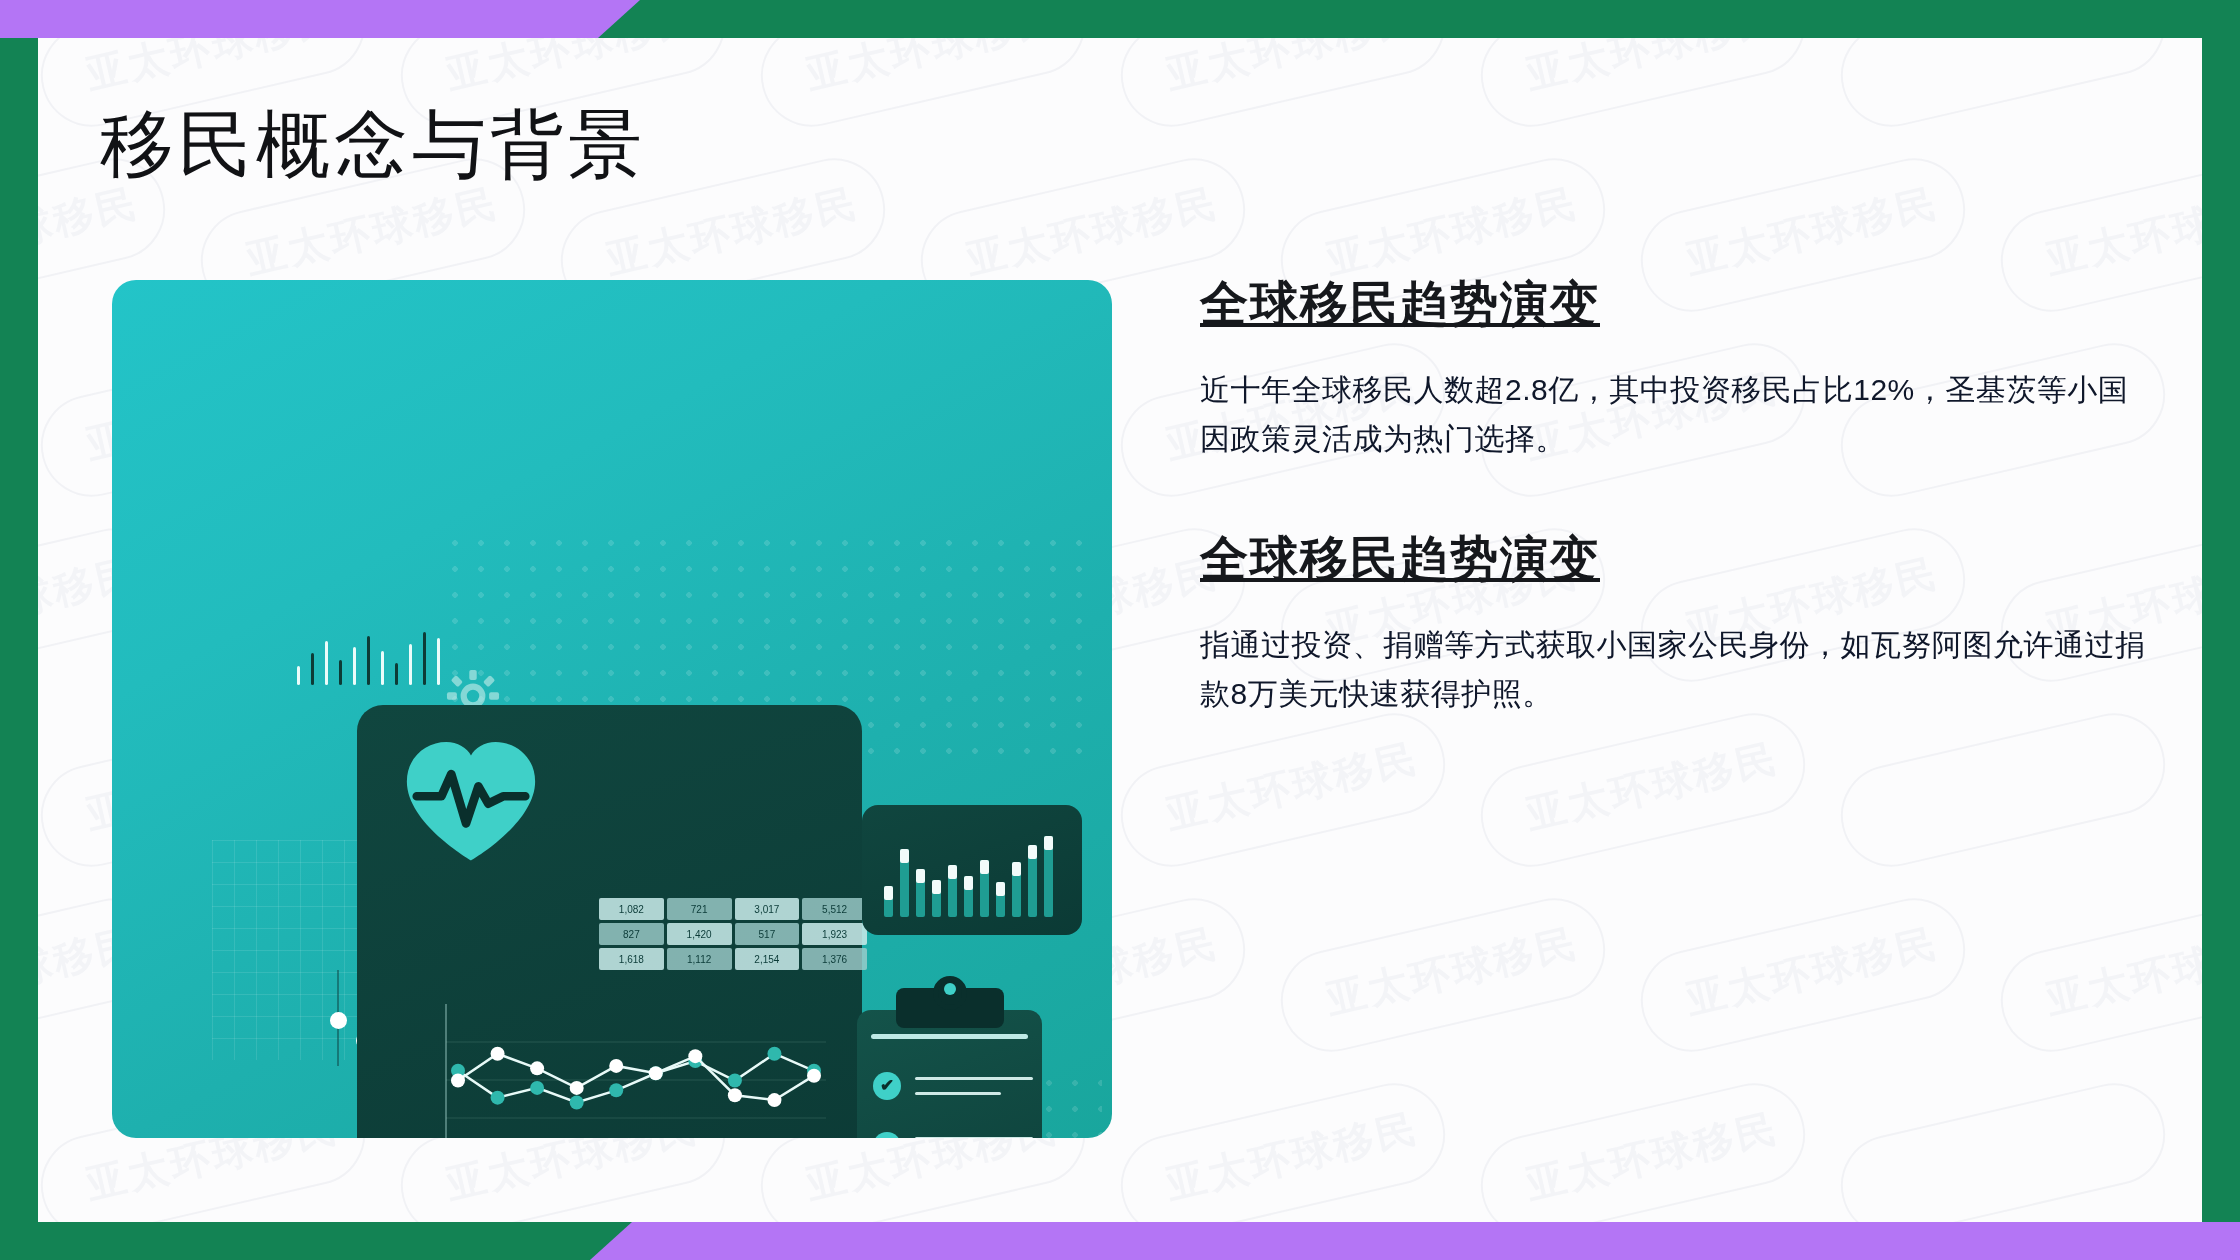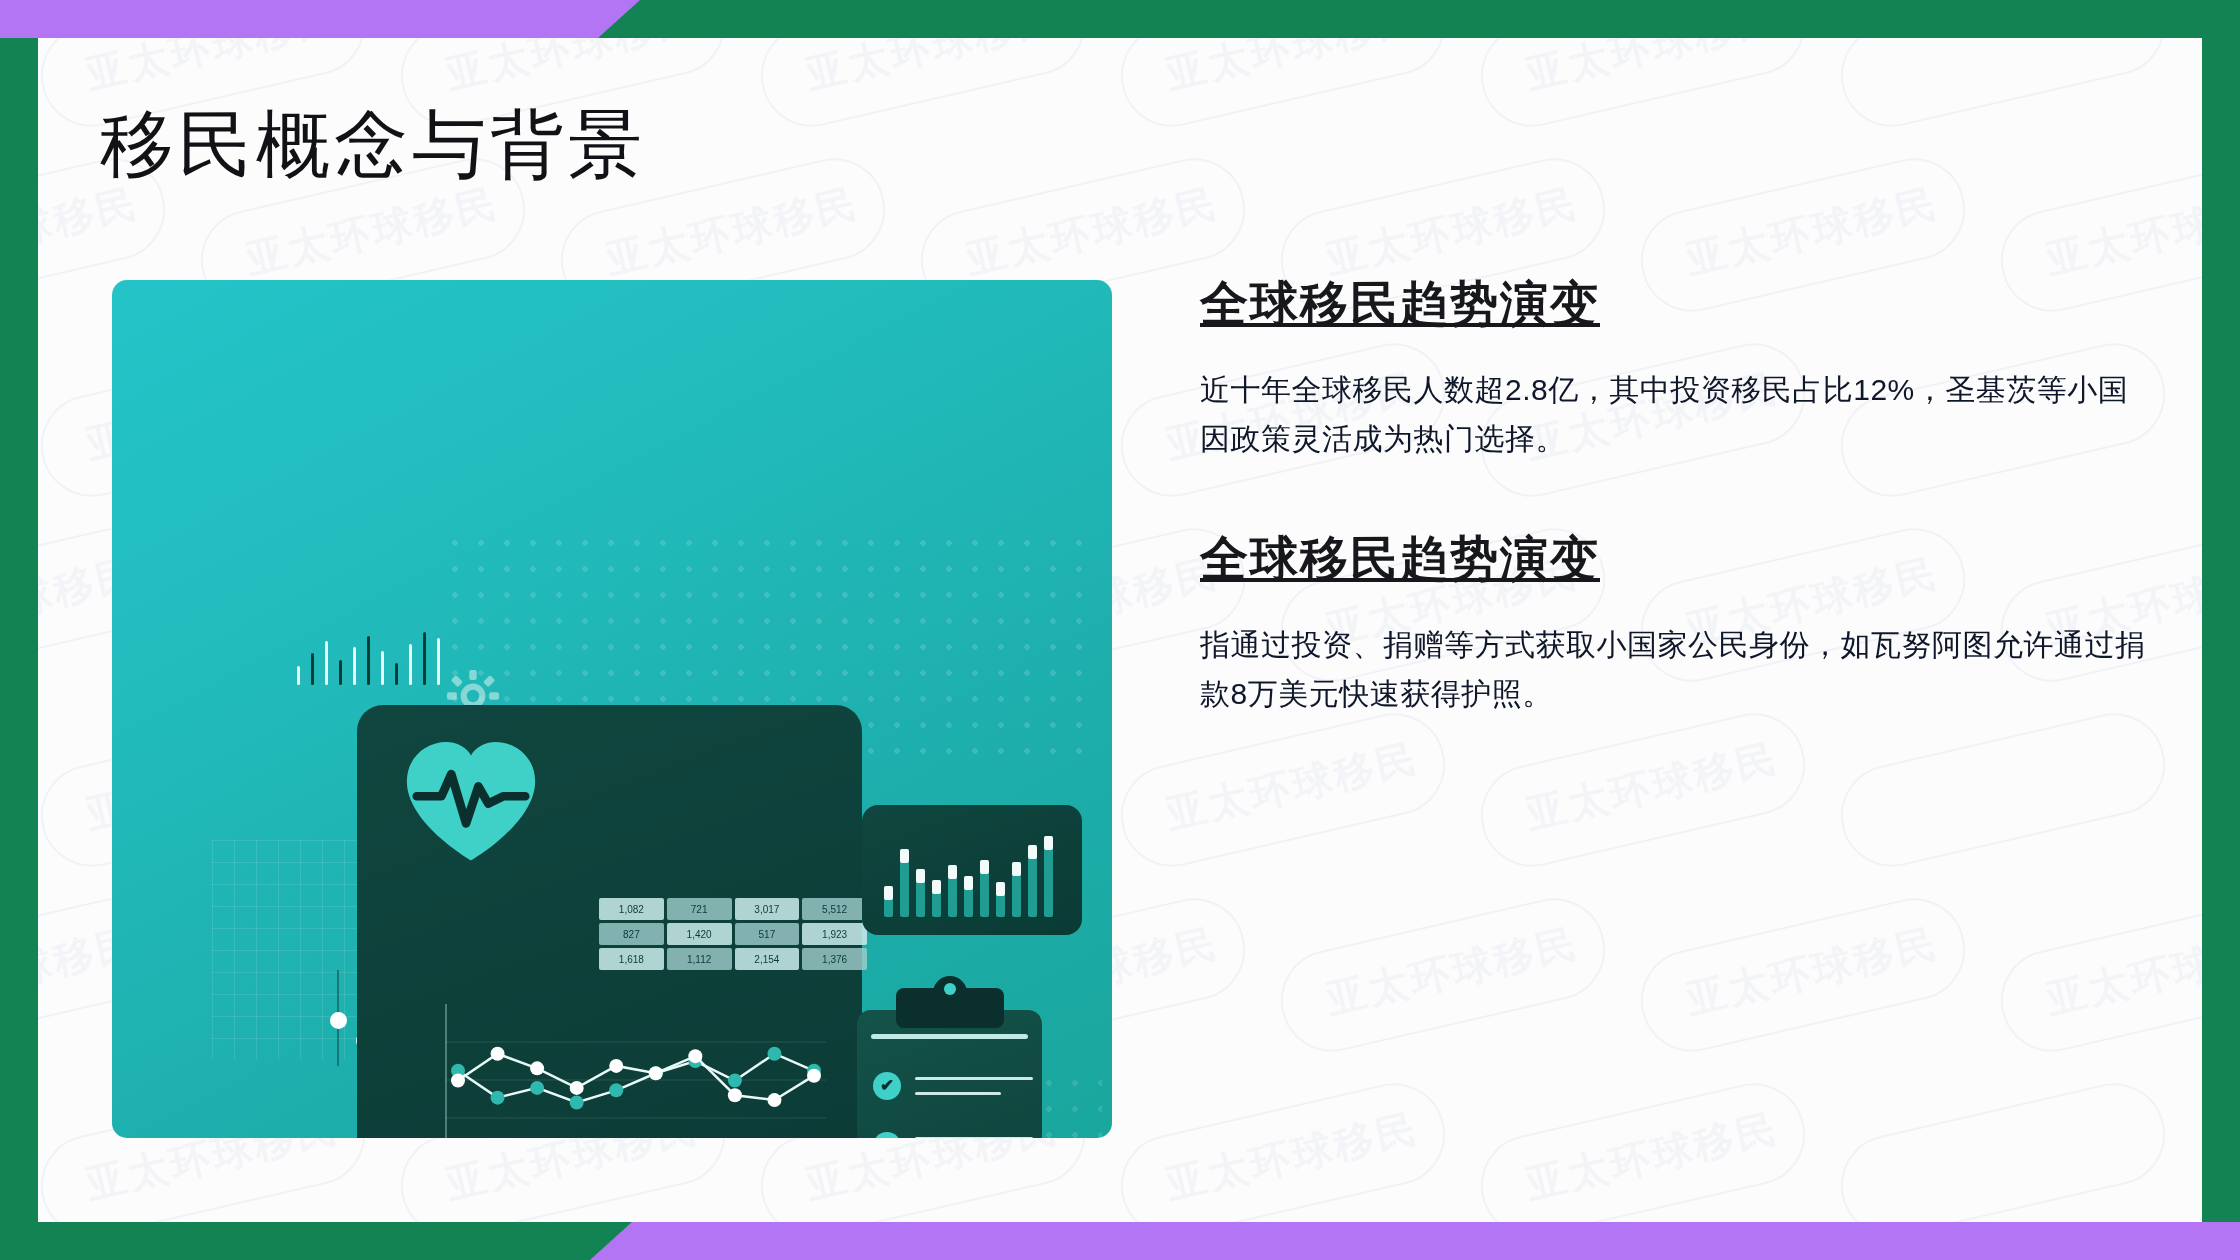--- a/index.html
+++ b/index.html
@@ -81,21 +81,21 @@
     font-size:74px; font-weight:400;
     color:#111215;
     letter-spacing:4px;
     z-index:4;
   }
 
   
   .illus {
     position:absolute; left:112px; top:280px;
     width:1000px; height:858px;
-    border-radius:15px;
+    border-radius:24px;
     background:linear-gradient(152deg,#23c4c8 0%, #22bcbd 30%, #1eb0ae 62%, #19a69d 100%);
     overflow:hidden;
     z-index:4;
   }
   .illus .dots {
     position:absolute; left:330px; top:250px; width:640px; height:240px;
     background-image:radial-gradient(circle, rgba(255,255,255,.14) 2.6px, transparent 3px);
     background-size:26px 26px;
   }
   .illus .dots2 {

